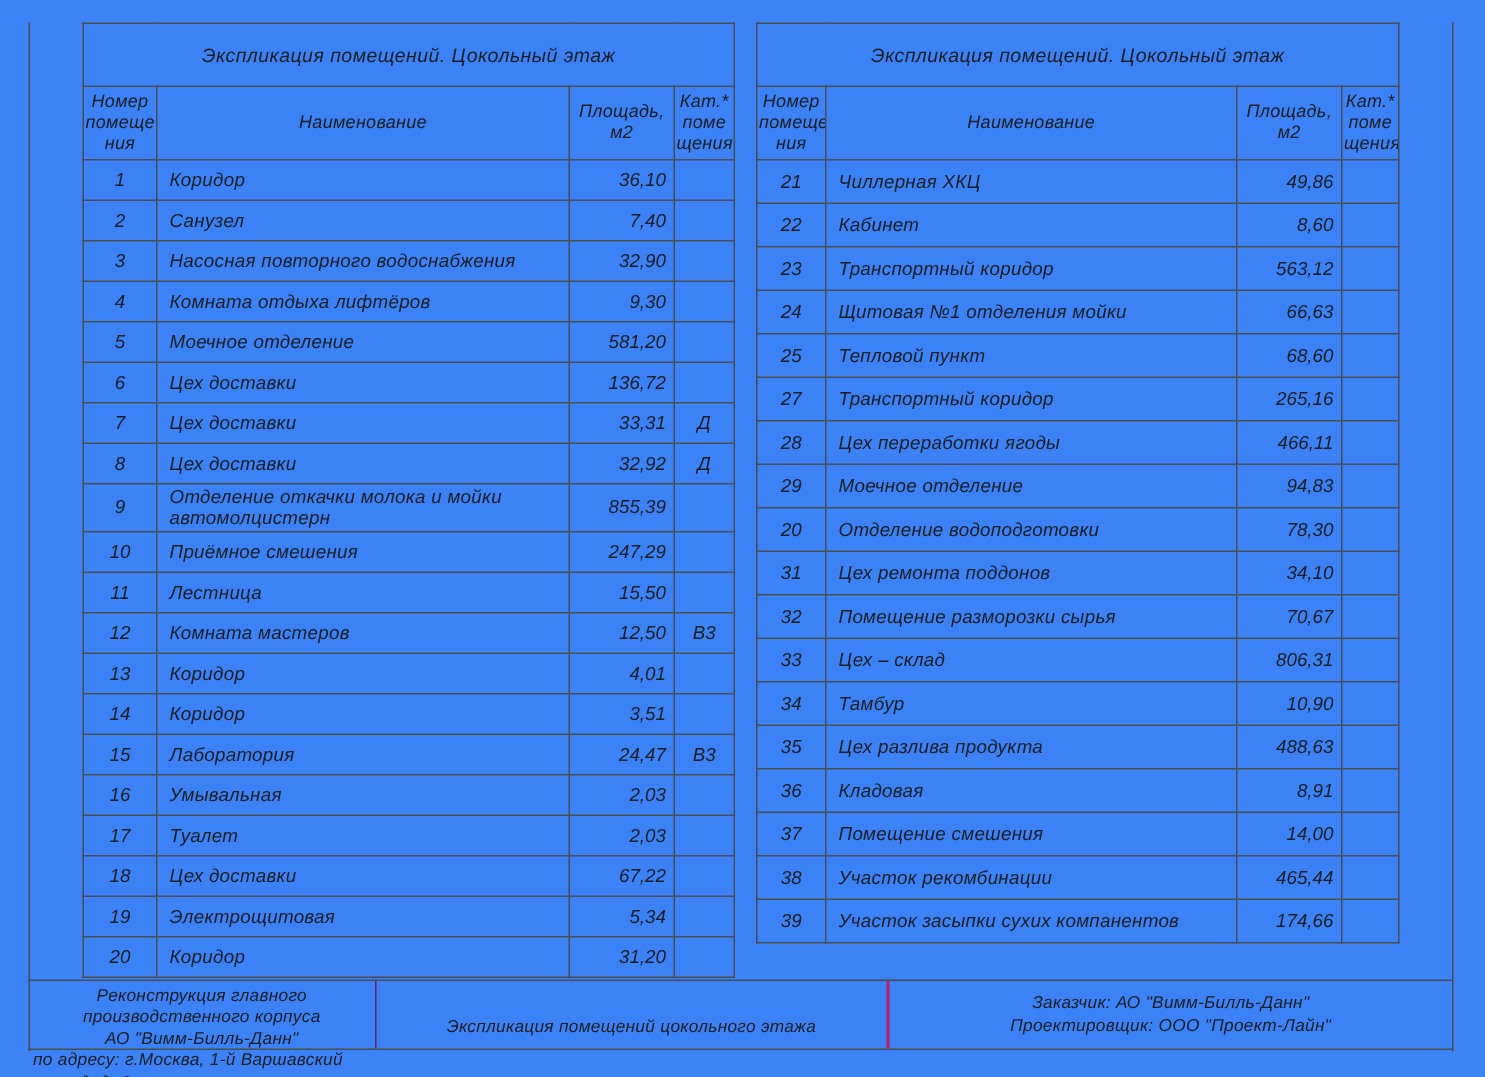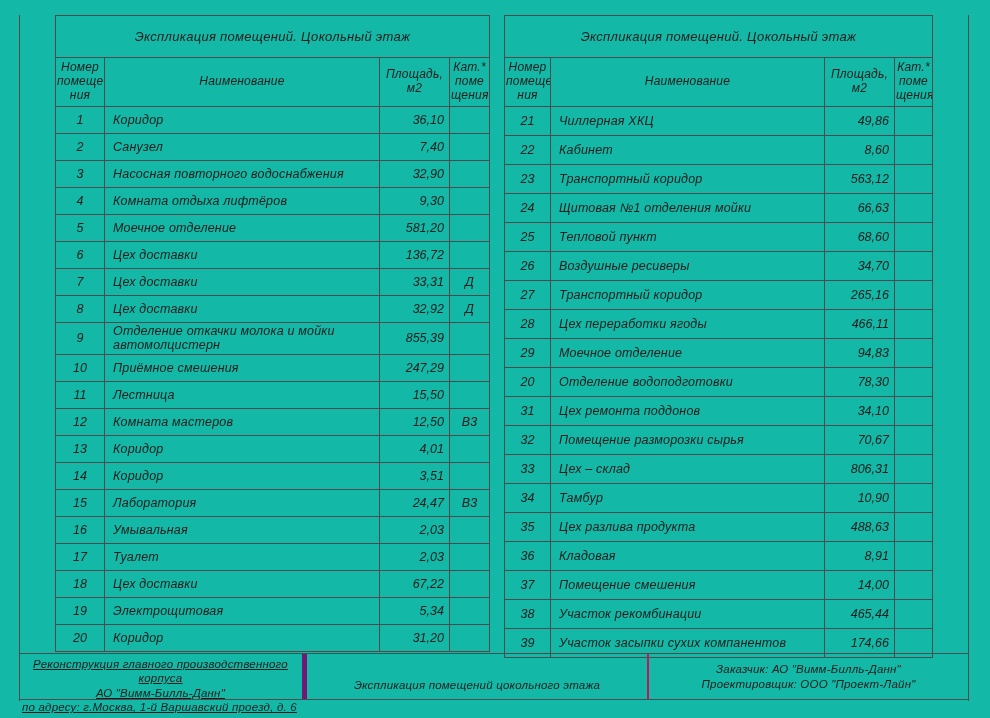--- a/index.html
+++ b/index.html
@@ -1,17 +1,17 @@
 <!DOCTYPE html>
 <html><head>
 <meta charset="utf-8">
 <style>
   html,body{margin:0;padding:0;background:#fff;}
   .sheet{
-    position:relative;width:990px;height:718px;background:#14b8a6;overflow:hidden;
+    position:relative;width:990px;height:718px;background:#3b82f6;overflow:hidden;
     font-family:"Liberation Sans",sans-serif;font-style:italic;color:#1d1d1d;
   }
   .vline{position:absolute;top:15px;height:686px;width:1px;background:#4c4c4c;}
   .vline.left{left:19px;}
   .vline.right{left:968px;}
 
   table.exp{
     position:absolute;top:15px;border-collapse:collapse;table-layout:fixed;
     font-size:12.5px;color:#1d1d1d;
   }
@@ -28,21 +28,21 @@
   td.c-name{text-align:left;padding-left:8px;white-space:pre-line;line-height:1.15;letter-spacing:.2px;}
   td.c-area{text-align:right;padding-right:5px;}
   td.c-category{text-align:center;}
 
   .titleblock{
     position:absolute;left:19px;top:653px;width:949px;height:47px;
     border-top:1px solid #4c4c4c;border-bottom:1px solid #4c4c4c;
     display:flex;font-size:11.5px;line-height:1.25;letter-spacing:.2px;box-sizing:border-box;
   }
   .tb-sec{box-sizing:border-box;height:100%;}
-  .tb-project{width:288px;border-right:5px solid #701a75;padding-top:3px;text-decoration:underline;}
+  .tb-project{width:232px;border-right:1px solid #701a75;padding-top:3px;}
   .tb-project .l1,.tb-project .l2{text-align:center;}
   .tb-project .l3{text-align:left;padding-left:3px;}
   .tb-sheet{
     width:342px;border-right:2px solid #be185d;
     display:flex;align-items:flex-end;justify-content:center;padding-bottom:7px;
   }
   .tb-parties{
     flex:1;display:flex;flex-direction:column;justify-content:center;align-items:center;gap:1px;
   }
 </style>
@@ -243,26 +243,20 @@
         <tr class="data">
           <td class="c-number">24</td>
           <td class="c-name">Щитовая №1 отделения мойки</td>
           <td class="c-area">66,63</td>
           <td class="c-category"></td>
         </tr>
         <tr class="data">
           <td class="c-number">25</td>
           <td class="c-name">Тепловой пункт</td>
           <td class="c-area">68,60</td>
-          <td class="c-category"></td>
-        </tr>
-        <tr class="data">
-          <td class="c-number">26</td>
-          <td class="c-name">Воздушные ресиверы</td>
-          <td class="c-area">34,70</td>
           <td class="c-category"></td>
         </tr>
         <tr class="data">
           <td class="c-number">27</td>
           <td class="c-name">Транспортный коридор</td>
           <td class="c-area">265,16</td>
           <td class="c-category"></td>
         </tr>
         <tr class="data">
           <td class="c-number">28</td>

